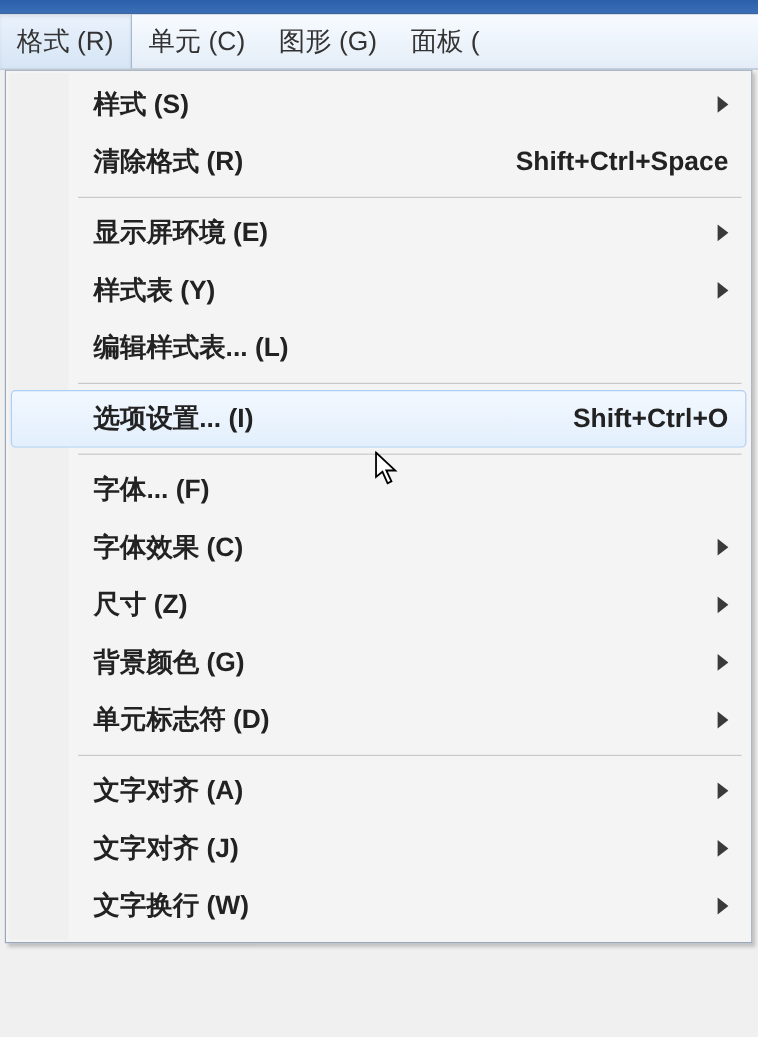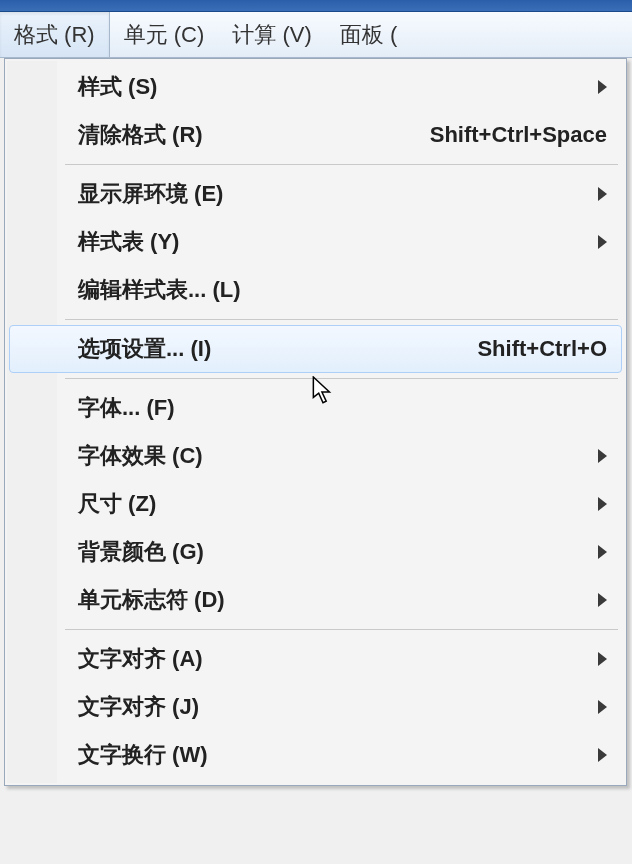--- a/index.html
+++ b/index.html
@@ -100,21 +100,21 @@
 <div class="titlebar"></div>
 
 <div class="menubar">
   <div class="menubar-item active">
     <span>格式 (R)</span>
   </div>
   <div class="menubar-item">
     <span>单元 (C)</span>
   </div>
   <div class="menubar-item">
-    <span>计算 (V)</span>
+    <span>图形 (G)</span>
   </div>
   <div class="menubar-item">
     <span>面板 (</span>
   </div>
 </div>
 
 <div class="dropdown">
   <div class="menu-left-gutter"></div>
   <div class="dropdown-inner" id="dropdown-inner">
       <div class="menu-item">

